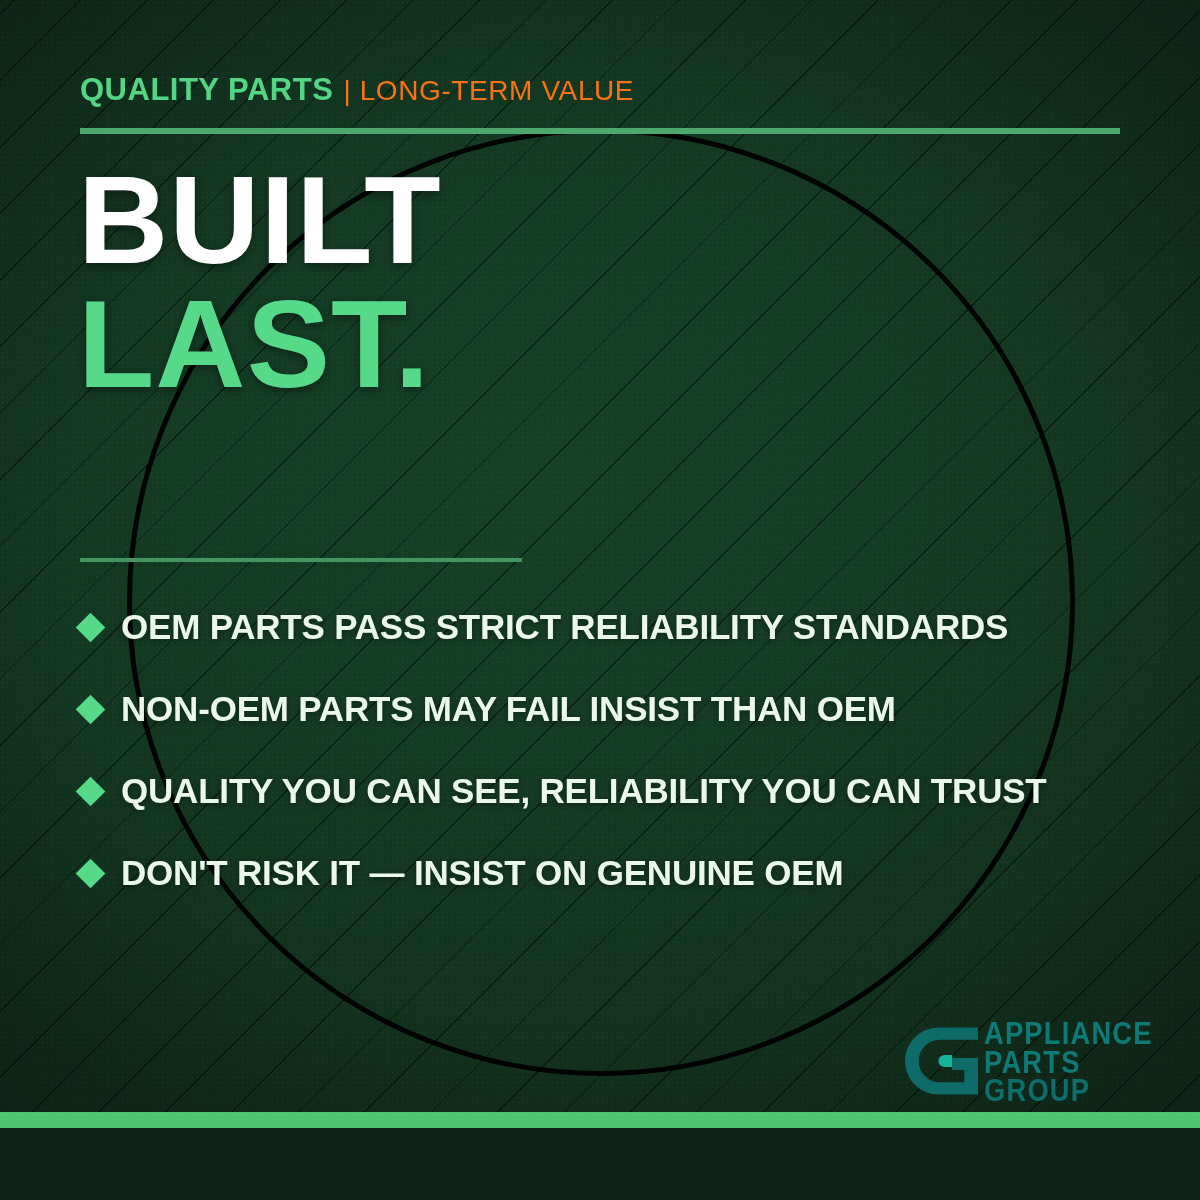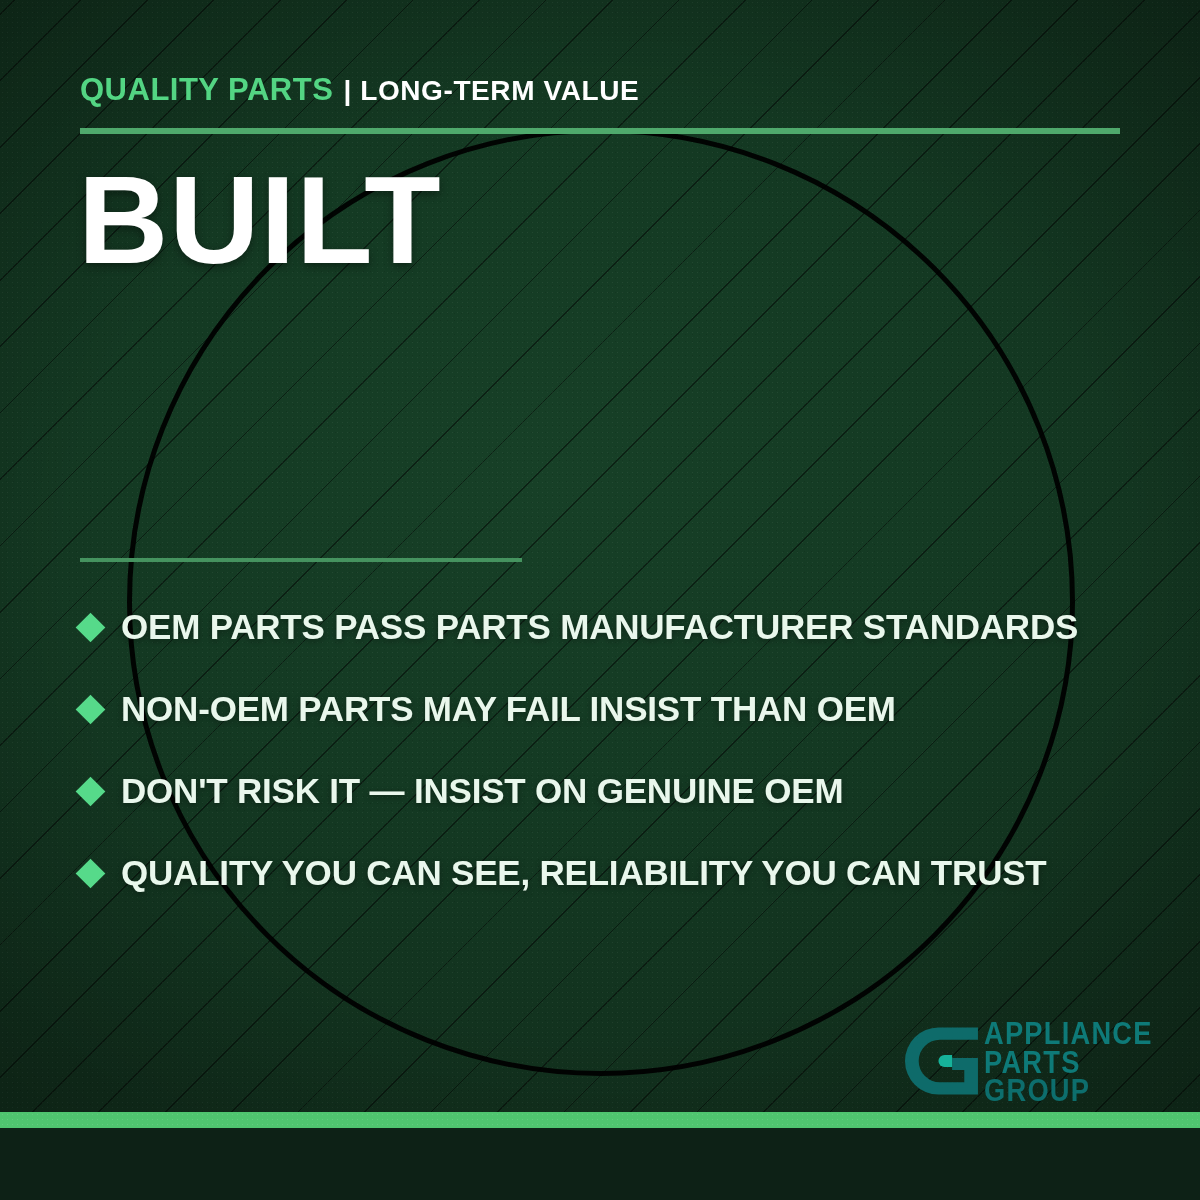--- a/index.html
+++ b/index.html
@@ -98,23 +98,23 @@
     white-space: nowrap;
   }
   .eyebrow-main {
     font-size: 31px;
     font-weight: bold;
     letter-spacing: 0.5px;
     color: #53d583;
   }
   .eyebrow-sub {
     font-size: 28px;
-    font-weight: bold;
+    font-weight: normal;
     letter-spacing: 0.6px;
-    color: #ffffff;
+    color: #f97316;
   }
 
   .rule-top {
     position: absolute;
     left: 80px;
     top: 128px;
     width: 1040px;
     height: 6px;
     background: #4fa96c;
   }
@@ -221,44 +221,45 @@
 
     <div class="eyebrow">
       <span class="eyebrow-main">QUALITY PARTS</span>
       <span class="eyebrow-sub">| LONG-TERM VALUE</span>
     </div>
 
     <div class="rule-top"></div>
 
     <div class="headline">
       <span class="line l1">BUILT</span>
+      <span class="line l3">LAST.</span>
     </div>
 
     <div class="rule-mid"></div>
 
     <div class="bullets">
 
       <div class="bullet-row">
         <span class="diamond"></span>
-        <span class="bullet-text">OEM PARTS PASS PARTS MANUFACTURER STANDARDS</span>
+        <span class="bullet-text">OEM PARTS PASS STRICT RELIABILITY STANDARDS</span>
       </div>
 
       <div class="bullet-row">
         <span class="diamond"></span>
         <span class="bullet-text">NON-OEM PARTS MAY FAIL INSIST THAN OEM</span>
       </div>
 
       <div class="bullet-row">
         <span class="diamond"></span>
+        <span class="bullet-text">QUALITY YOU CAN SEE, RELIABILITY YOU CAN TRUST</span>
+      </div>
+
+      <div class="bullet-row">
+        <span class="diamond"></span>
         <span class="bullet-text">DON'T RISK IT — INSIST ON GENUINE OEM</span>
-      </div>
-
-      <div class="bullet-row">
-        <span class="diamond"></span>
-        <span class="bullet-text">QUALITY YOU CAN SEE, RELIABILITY YOU CAN TRUST</span>
       </div>
 
     </div>
 
     <div class="logo">
       <svg class="logo-mark" viewBox="0 0 100 100">
         <path d="M96 6 H44 A38 38 0 0 0 44 94 H96 V46 H62 V62 H78 V78 H46 A24 24 0 0 1 46 22 H96 Z" fill="#0e6b6a"></path>
         <path d="M52 42 H62 V58 H52 A8 8 0 0 1 52 42 Z" fill="#16b39a"></path>
       </svg>
       <div class="logo-words">

